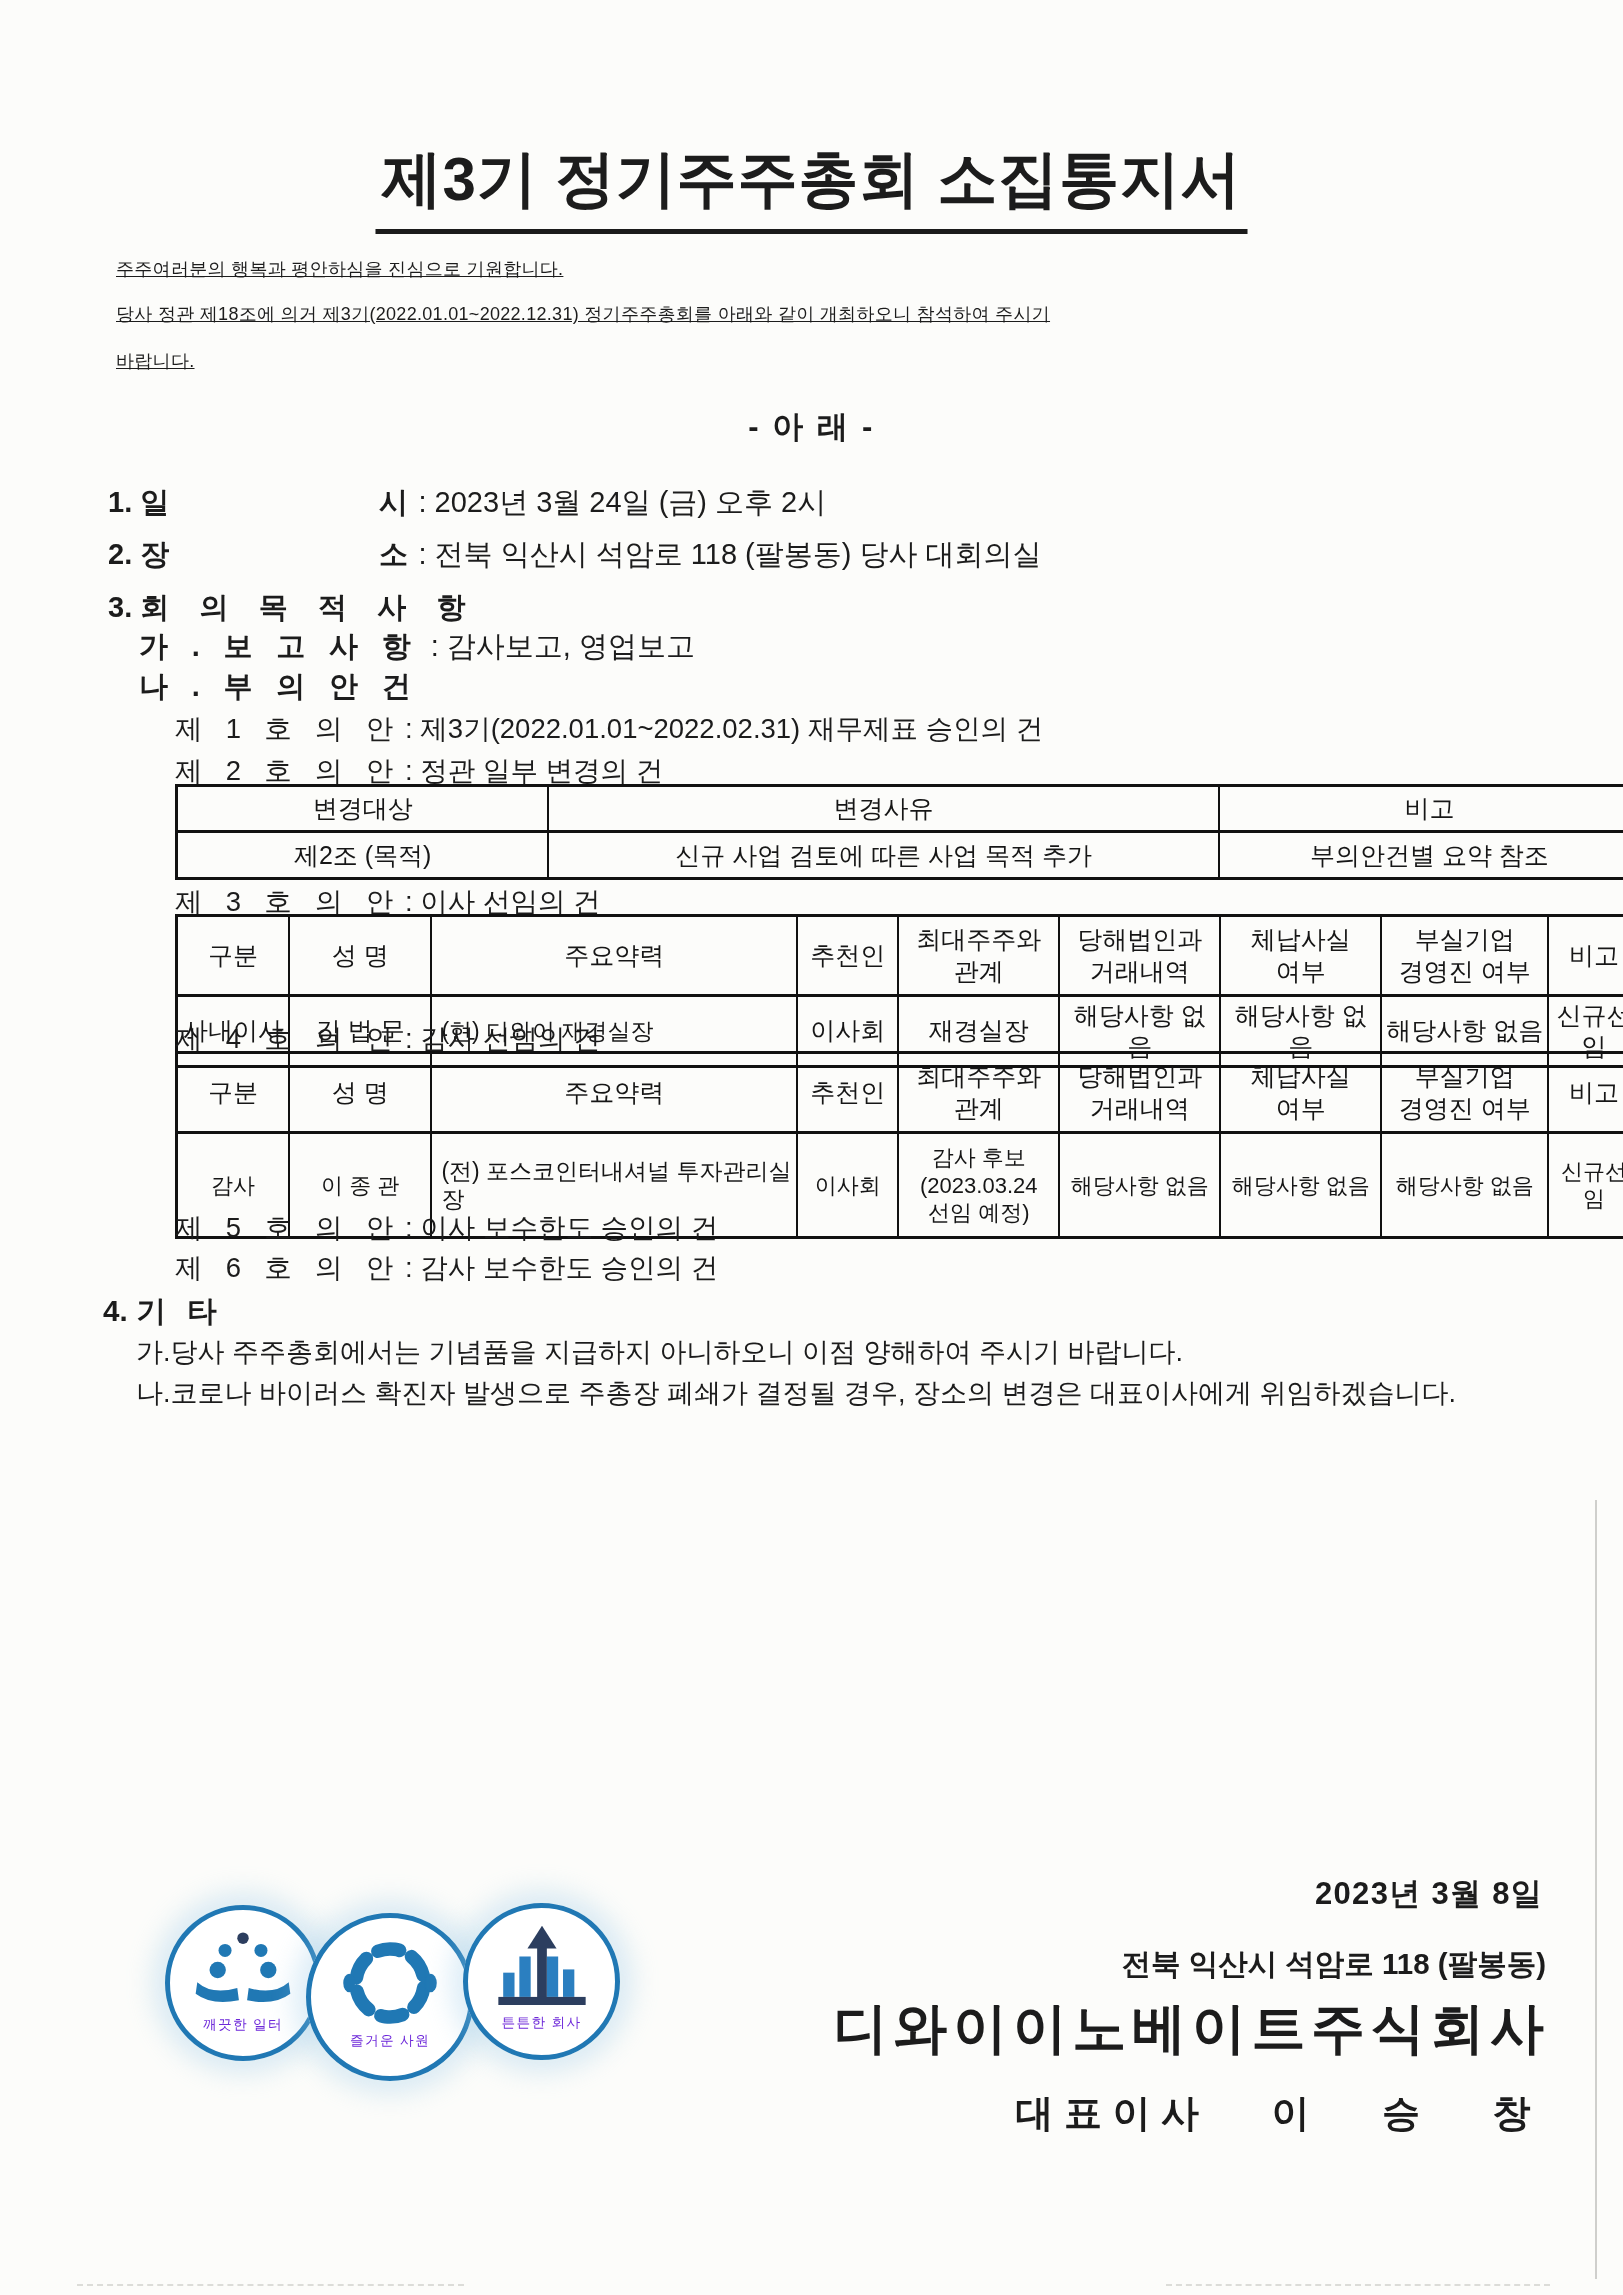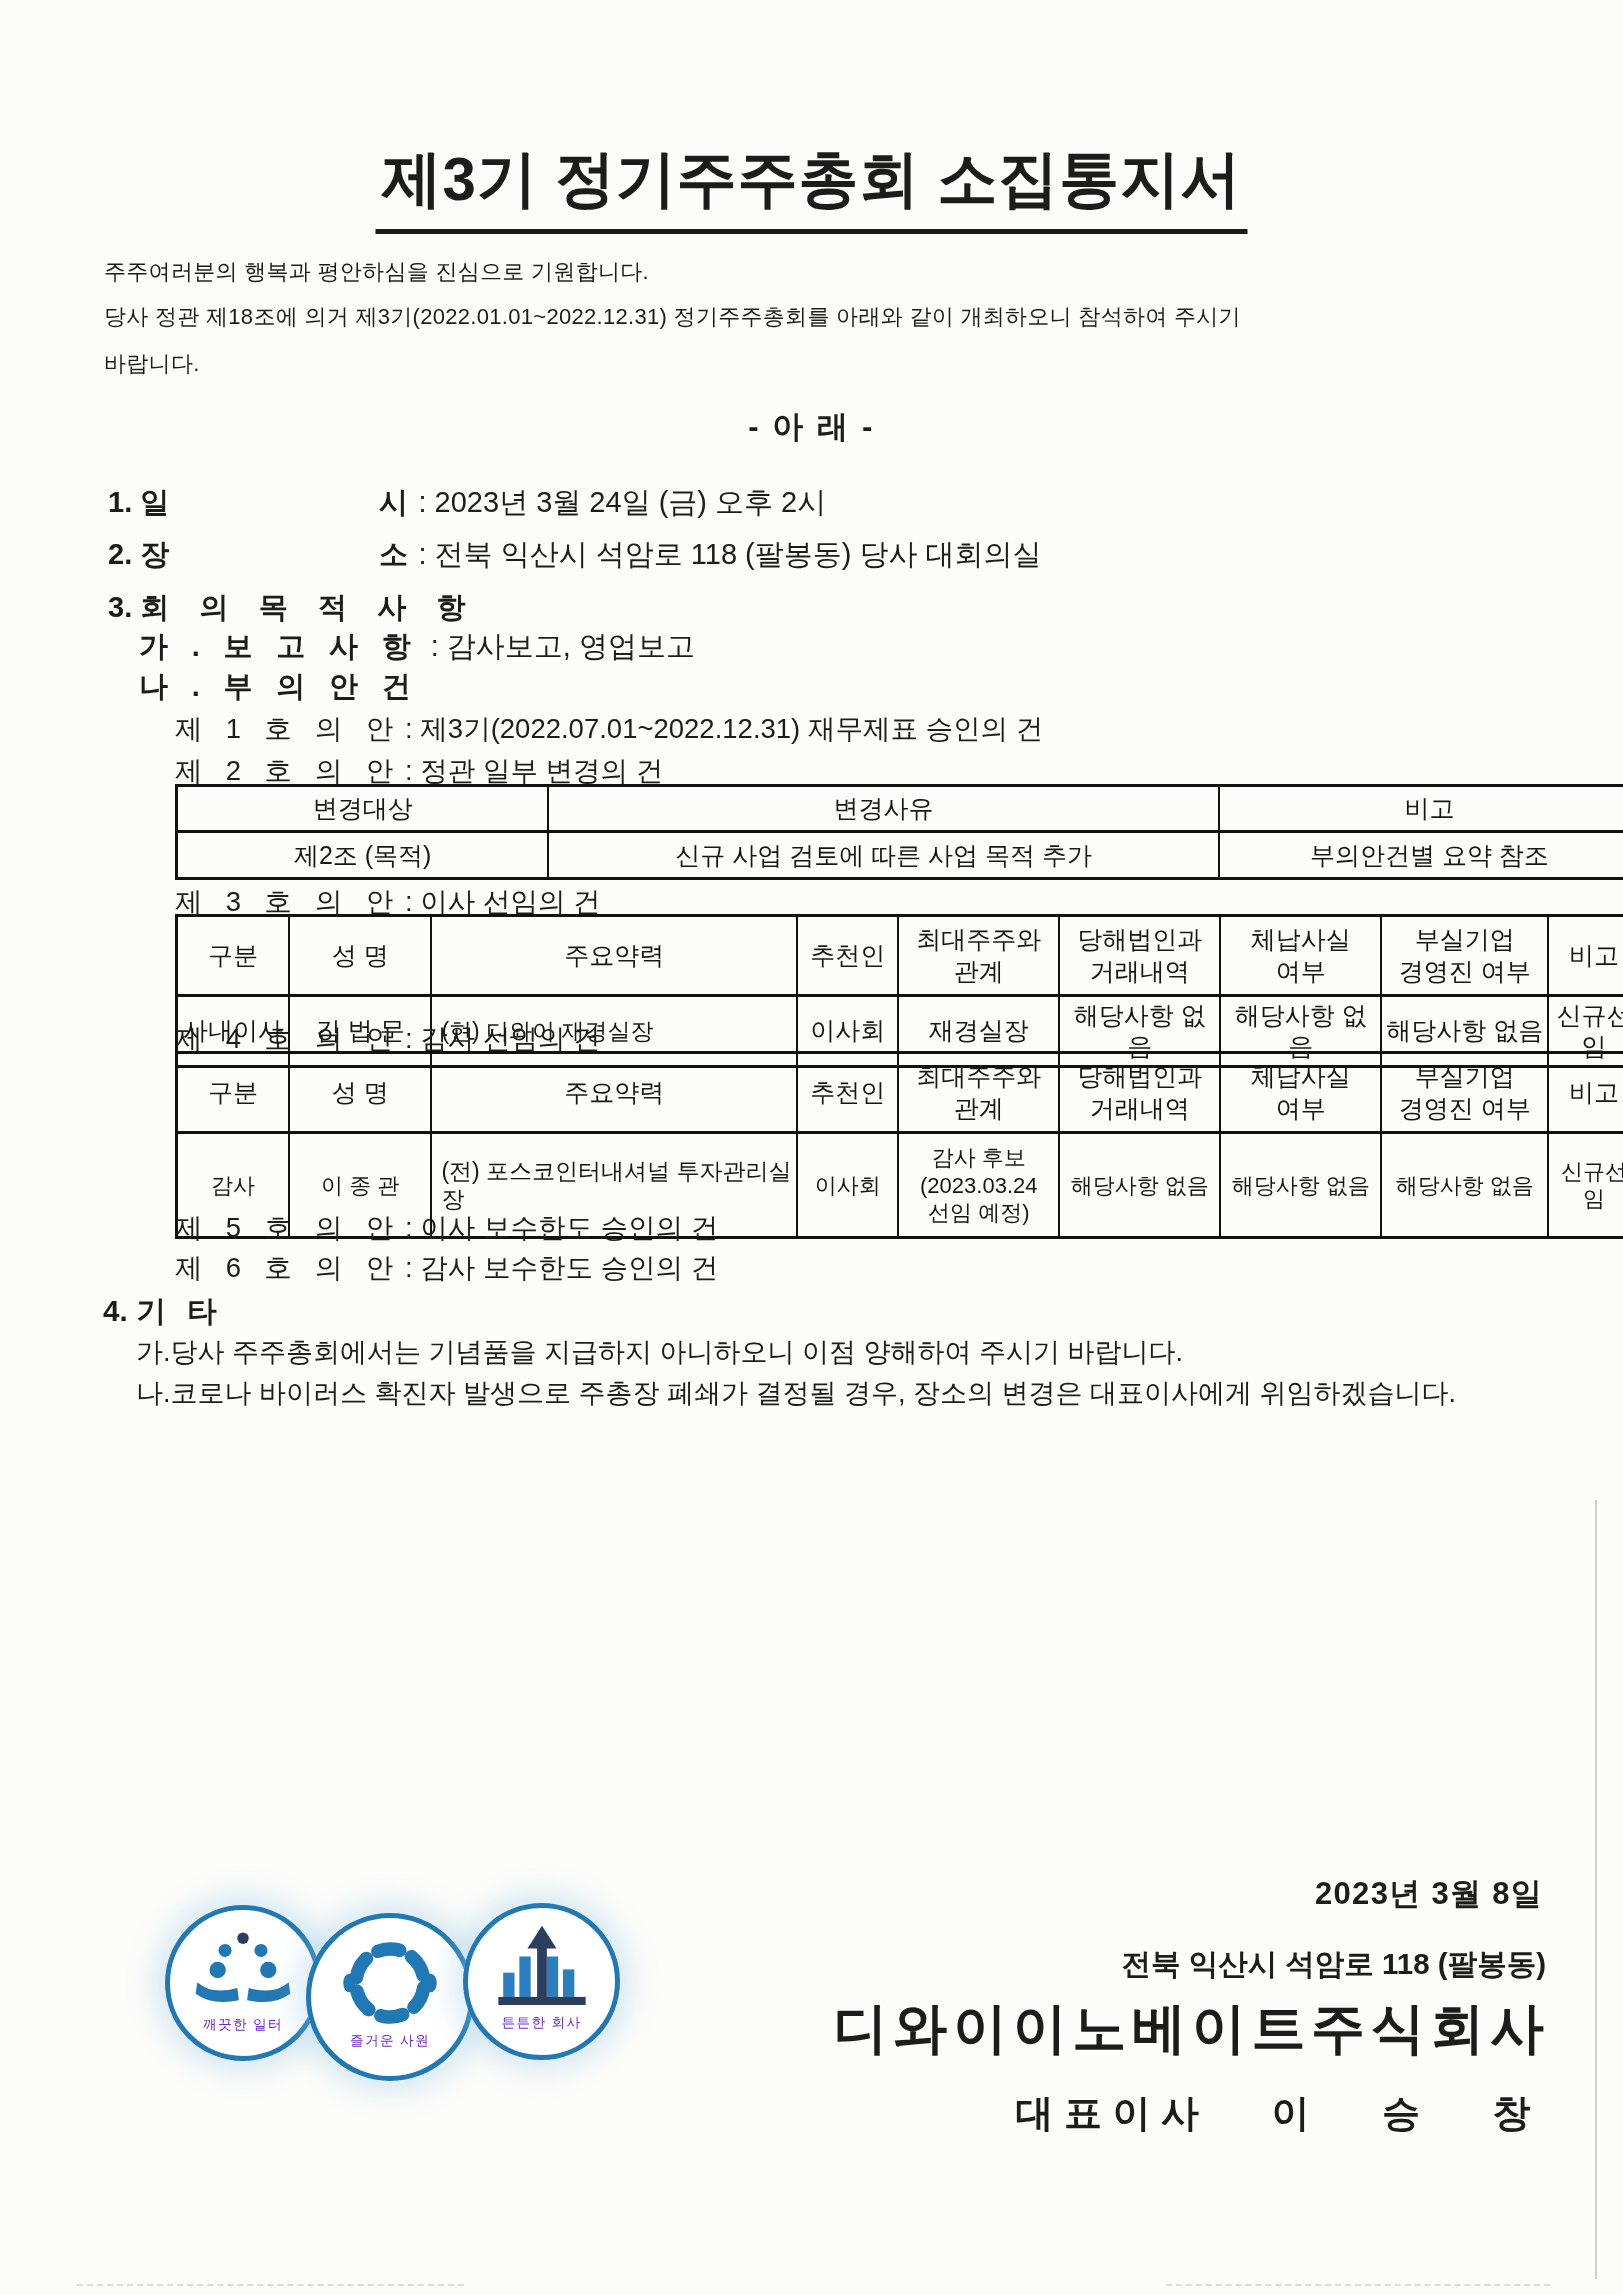--- a/index.html
+++ b/index.html
@@ -8,21 +8,21 @@
     background:#fcfcfa;color:#1c1c1c;overflow:hidden;
     font-family:"Liberation Sans","DejaVu Sans",sans-serif;
   }
   
   .title-wrap{position:absolute;top:137px;left:0;width:100%;text-align:center;}
   .doc-title{
     display:inline-block;font-size:62px;font-weight:900;letter-spacing:0.7px;
     border-bottom:5.9px solid #1b1b1b;padding:0 6.5px 7.9px;transform:scaleX(.97);
   }
   
-  .p{position:absolute;left:104px;font-size:22px;letter-spacing:0.3px;font-weight:500;}
+  .p{position:absolute;left:116px;font-size:18px;letter-spacing:0.3px;font-weight:500;text-decoration:underline;}
   .p1{top:257px}.p2{top:302px}.p3{top:349px}
   
   .divider{position:absolute;top:406px;left:0;width:100%;text-align:center;
     font-size:31px;font-weight:700;letter-spacing:2.6px;}
   
   .agenda-row{position:absolute;left:108px;font-size:29px;font-weight:600;display:flex;align-items:baseline;}
   .a1{top:483px}.a2{top:535px}.a3{top:588px}
   .agenda-box{display:inline-flex;justify-content:space-between;width:300px;}
   .agenda-val{margin-left:10.5px;font-weight:500;}
   .spread{letter-spacing:3.9px;word-spacing:14.4px;}
@@ -117,21 +117,21 @@
     <span class="sub-label">가 . 보 고 사 항</span>
     <span class="sub-val">: 감사보고, 영업보고</span>
   </div>
 
   <div class="sub-row sna">
     <span class="sub-label">나 . 부 의 안 건</span>
     <span class="sub-val"></span>
   </div>
 
   <div class="ho-row ho1">
-    <span class="ho-label">제  1  호   의   안</span><span class="ho-val">: 제3기(2022.07.01~2022.12.31) 재무제표 승인의 건</span>
+    <span class="ho-label">제  1  호   의   안</span><span class="ho-val">: 제3기(2022.01.01~2022.02.31) 재무제표 승인의 건</span>
   </div>
   <div class="ho-row ho2">
     <span class="ho-label">제  2  호   의   안</span><span class="ho-val">: 정관 일부 변경의 건</span>
   </div>
 
   <table class="tbl t1">
     <colgroup>
         <col class="w1">
         <col class="w2">
         <col class="w3">

